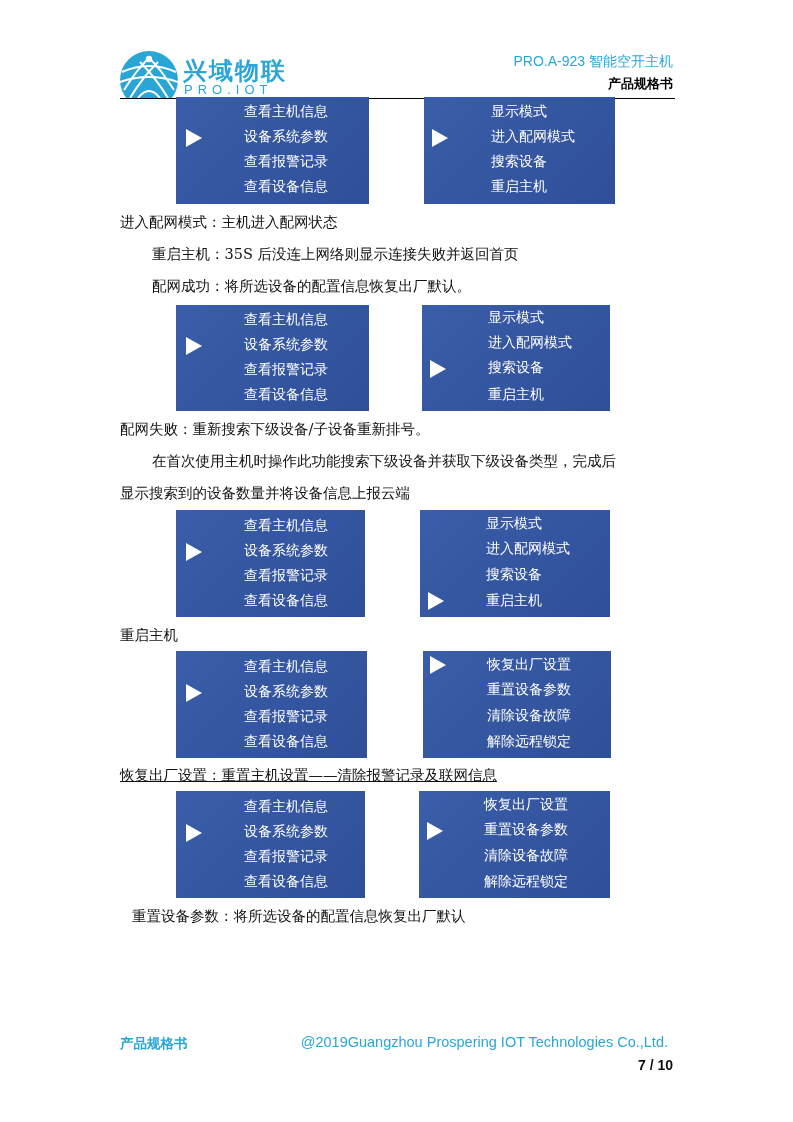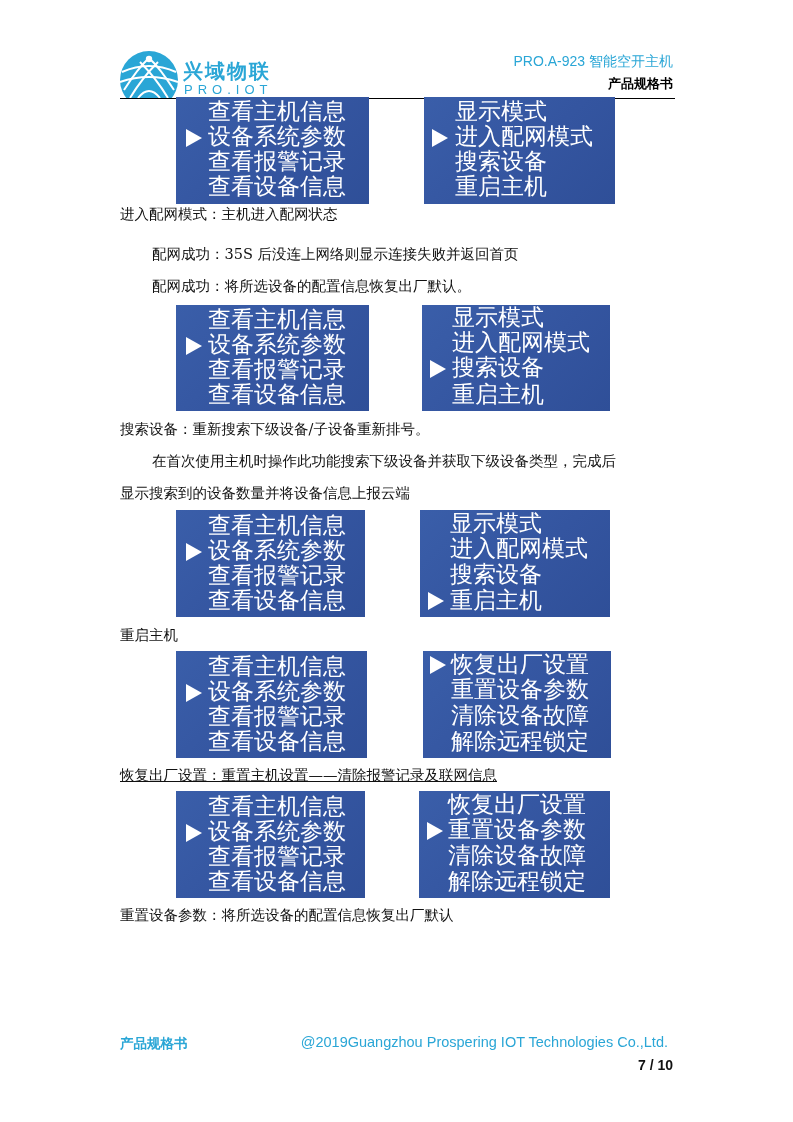--- a/index.html
+++ b/index.html
@@ -3,34 +3,34 @@
 <meta charset="utf-8">
 <style>
   html, body { margin: 0; padding: 0; background: #ffffff; }
   body { width: 793px; height: 1122px; position: relative; overflow: hidden;
          font-family: "DejaVu Serif", "Liberation Serif", serif; color: #000; }
   .abs { position: absolute; }
 
   
   .logo { left: 118px; top: 50px; width: 62px; height: 56px; }
   .logo-cn { left: 183px; top: 60px; font-family: "DejaVu Sans", sans-serif; font-weight: bold;
-             font-size: 20px; color: #2aa6d6; letter-spacing: 2px; line-height: 22px; }
+             font-size: 24px; color: #2aa6d6; letter-spacing: 2px; line-height: 22px; }
   .logo-en { left: 184px; top: 83px; font-family: "Liberation Sans", sans-serif;
              font-size: 13px; color: #2aa6d6; letter-spacing: 5px; line-height: 14px; }
   .hdr-title { right: 120px; top: 52px; font-family: "Liberation Sans", sans-serif;
                font-size: 14px; color: #2aa6d6; line-height: 18px; text-align: right; }
   .hdr-sub { right: 120px; top: 75px; font-family: "DejaVu Sans", sans-serif; font-weight: bold;
              font-size: 13px; color: #000; line-height: 18px; text-align: right; }
   .hdr-rule { left: 120px; top: 98px; width: 555px; height: 1px; background: #000; }
 
   
   .panel { background: linear-gradient(135deg, #3a5ea9 0%, #3455a0 55%, #2f4f98 100%);
            color: #ffffff; font-family: "DejaVu Sans", "Liberation Sans", sans-serif; }
-  .panel .row { position: absolute; height: 25px; line-height: 25px; font-size: 23px;
-                white-space: nowrap; }
+  .panel .row { position: absolute; height: 25px; line-height: 25px; font-size: 14px;
+                white-space: nowrap; margin-left: 36px; }
   .panel .arrow { position: absolute; width: 0; height: 0;
                   border-top: 9px solid transparent; border-bottom: 9px solid transparent;
                   border-left: 16px solid #ffffff; }
 
   
   .para { font-size: 14.5px; line-height: 20px; white-space: nowrap; color: #111; }
 
   
   .ftr-left { left: 120px; top: 1035px; font-family: "DejaVu Sans", sans-serif; font-weight: bold;
               font-size: 13.5px; color: #2aa6d6; }
@@ -76,40 +76,40 @@
   <div class="row" style="left:32px;top:77px;">查看设备信息</div>
 </div>
 <div class="abs panel" style="left:424px;top:97px;width:191px;height:107px;">
   <div class="row" style="left:31px;top:2px;">显示模式</div>
   <div class="arrow" style="left:8px;top:32px;"></div>
   <div class="row" style="left:31px;top:27px;">进入配网模式</div>
   <div class="row" style="left:31px;top:52px;">搜索设备</div>
   <div class="row" style="left:31px;top:77px;">重启主机</div>
 </div>
 
-<div class="abs para" style="left:120px;top:204px;">进入配网模式：主机进入配网状态</div>
-<div class="abs para" style="left:152px;top:244px;">配网成功：35S 后没连上网络则显示连接失败并返回首页</div>
+<div class="abs para" style="left:120px;top:212px;">进入配网模式：主机进入配网状态</div>
+<div class="abs para" style="left:152px;top:244px;">重启主机：35S 后没连上网络则显示连接失败并返回首页</div>
 <div class="abs para" style="left:152px;top:276px;">配网成功：将所选设备的配置信息恢复出厂默认。</div>
 
 <div class="abs panel" style="left:176px;top:305px;width:193px;height:106px;">
   <div class="row" style="left:32px;top:2px;">查看主机信息</div>
   <div class="arrow" style="left:10px;top:32px;"></div>
   <div class="row" style="left:32px;top:27px;">设备系统参数</div>
   <div class="row" style="left:32px;top:52px;">查看报警记录</div>
   <div class="row" style="left:32px;top:77px;">查看设备信息</div>
 </div>
 <div class="abs panel" style="left:422px;top:305px;width:188px;height:106px;">
   <div class="row" style="left:30px;top:0px;">显示模式</div>
   <div class="arrow" style="left:8px;top:55px;"></div>
   <div class="row" style="left:30px;top:25px;">进入配网模式</div>
   <div class="row" style="left:30px;top:50px;">搜索设备</div>
   <div class="row" style="left:30px;top:77px;">重启主机</div>
 </div>
 
-<div class="abs para" style="left:120px;top:419px;">搜索设备：重新搜索下级设备/子设备重新排号。</div>
+<div class="abs para" style="left:120px;top:419px;">配网失败：重新搜索下级设备/子设备重新排号。</div>
 <div class="abs para" style="left:152px;top:451px;">在首次使用主机时操作此功能搜索下级设备并获取下级设备类型，完成后</div>
 <div class="abs para" style="left:120px;top:483px;">显示搜索到的设备数量并将设备信息上报云端</div>
 
 <div class="abs panel" style="left:176px;top:510px;width:189px;height:107px;">
   <div class="row" style="left:32px;top:3px;">查看主机信息</div>
   <div class="arrow" style="left:10px;top:33px;"></div>
   <div class="row" style="left:32px;top:28px;">设备系统参数</div>
   <div class="row" style="left:32px;top:53px;">查看报警记录</div>
   <div class="row" style="left:32px;top:78px;">查看设备信息</div>
 </div>
@@ -148,17 +148,17 @@
   <div class="row" style="left:32px;top:78px;">查看设备信息</div>
 </div>
 <div class="abs panel" style="left:419px;top:791px;width:191px;height:107px;">
   <div class="row" style="left:29px;top:1px;">恢复出厂设置</div>
   <div class="arrow" style="left:8px;top:31px;"></div>
   <div class="row" style="left:29px;top:26px;">重置设备参数</div>
   <div class="row" style="left:29px;top:52px;">清除设备故障</div>
   <div class="row" style="left:29px;top:78px;">解除远程锁定</div>
 </div>
 
-<div class="abs para" style="left:120px;top:906px;font-family:Liberation Mono, monospace;">重置设备参数：将所选设备的配置信息恢复出厂默认</div>
+<div class="abs para" style="left:132px;top:906px;">重置设备参数：将所选设备的配置信息恢复出厂默认</div>
 
 <div class="abs ftr-left">产品规格书</div>
 <div class="abs ftr-copy">@2019Guangzhou Prospering IOT Technologies Co.,Ltd.</div>
 <div class="abs ftr-page">7 / 10</div>
 
 </body></html>

